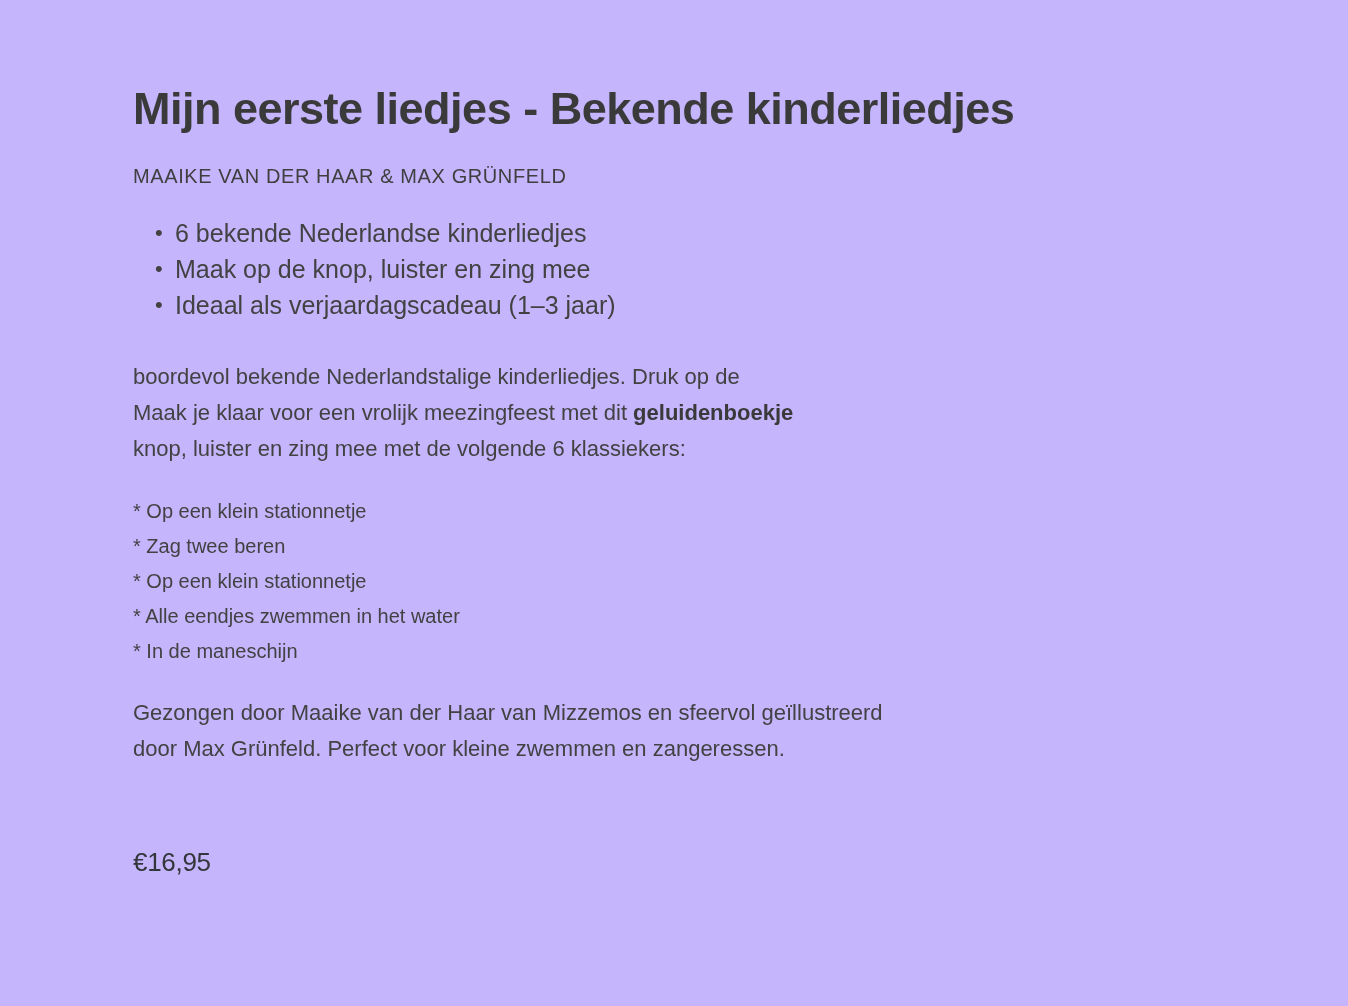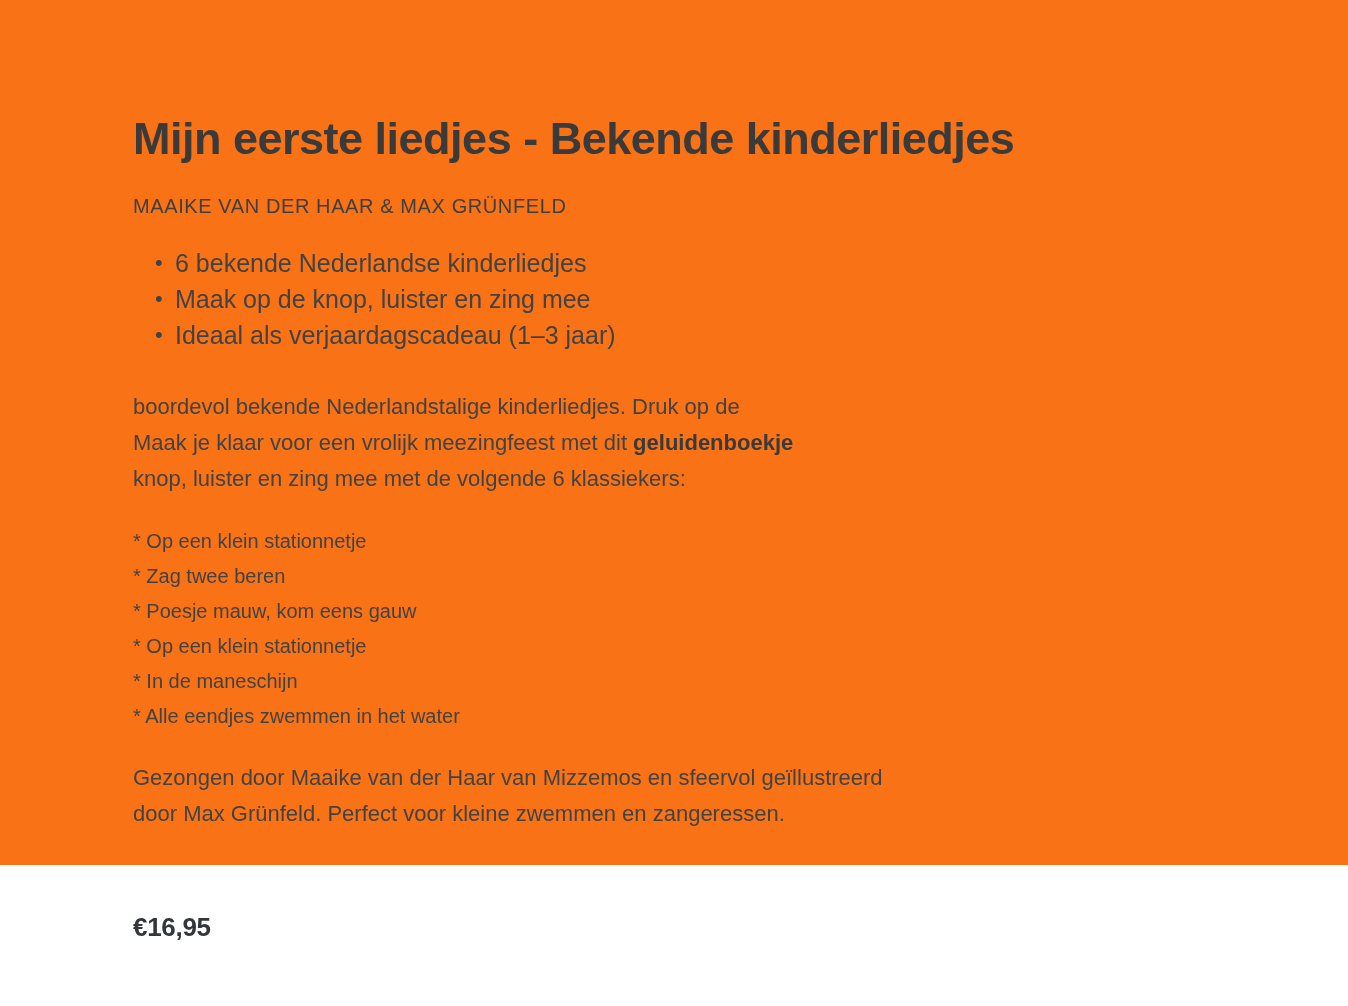--- a/index.html
+++ b/index.html
@@ -5,23 +5,23 @@
   * { margin: 0; padding: 0; box-sizing: border-box; }
   html, body {
     width: 1348px;
     height: 1006px;
     background: #ffffff;
     font-family: "Liberation Sans", sans-serif;
     overflow: hidden;
   }
   .page {
     width: 1348px;
-    height: 865px;
-    background: #f97316;
-    padding: 112px 120px 0 133px;
+    height: 1006px;
+    background: #c4b5fd;
+    padding: 82px 120px 0 133px;
   }
   .title {
     font-size: 45px;
     font-weight: 700;
     color: #3a3a3a;
     letter-spacing: -0.5px;
     line-height: 54px;
   }
   .author {
     margin-top: 28px;
@@ -67,21 +67,21 @@
   .outro {
     margin-top: 26px;
     font-size: 22px;
     color: #424242;
     line-height: 36px;
     max-width: 990px;
   }
   .price {
     margin-top: 80px;
     font-size: 26px;
-    font-weight: 700;
+    font-weight: 400;
     color: #33363a;
     letter-spacing: -0.3px;
   }
 </style>
 </head>
 <body>
 
 <main class="page">
 
   <h1 class="title">Mijn eerste liedjes - Bekende kinderliedjes</h1>
@@ -102,27 +102,26 @@
     <div><span>Maak je klaar voor een vrolijk meezingfeest met dit </span><span class="bold">geluidenboekje</span></div>
     <div>knop, luister en zing mee met de volgende 6 klassiekers:</div>
   </div>
 
   <div class="songs">
 
       <div>* Op een klein stationnetje</div>
 
       <div>* Zag twee beren</div>
 
-      <div>* Poesje mauw, kom eens gauw</div>
 
       <div>* Op een klein stationnetje</div>
 
+      <div>* Alle eendjes zwemmen in het water</div>
+
       <div>* In de maneschijn</div>
-
-      <div>* Alle eendjes zwemmen in het water</div>
     </div>
 
   <div class="outro">
 
       <div>Gezongen door Maaike van der Haar van Mizzemos en sfeervol geïllustreerd</div>
 
       <div>door Max Grünfeld. Perfect voor kleine zwemmen en zangeressen.</div>
     </div>
 
   <div class="price">€16,95</div>

